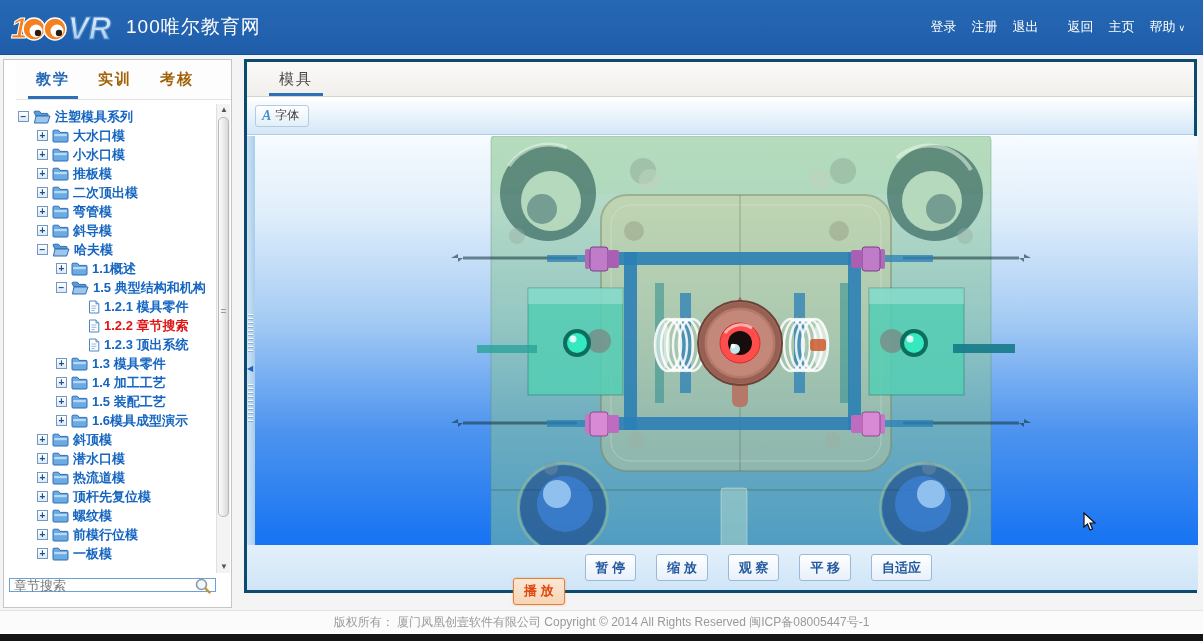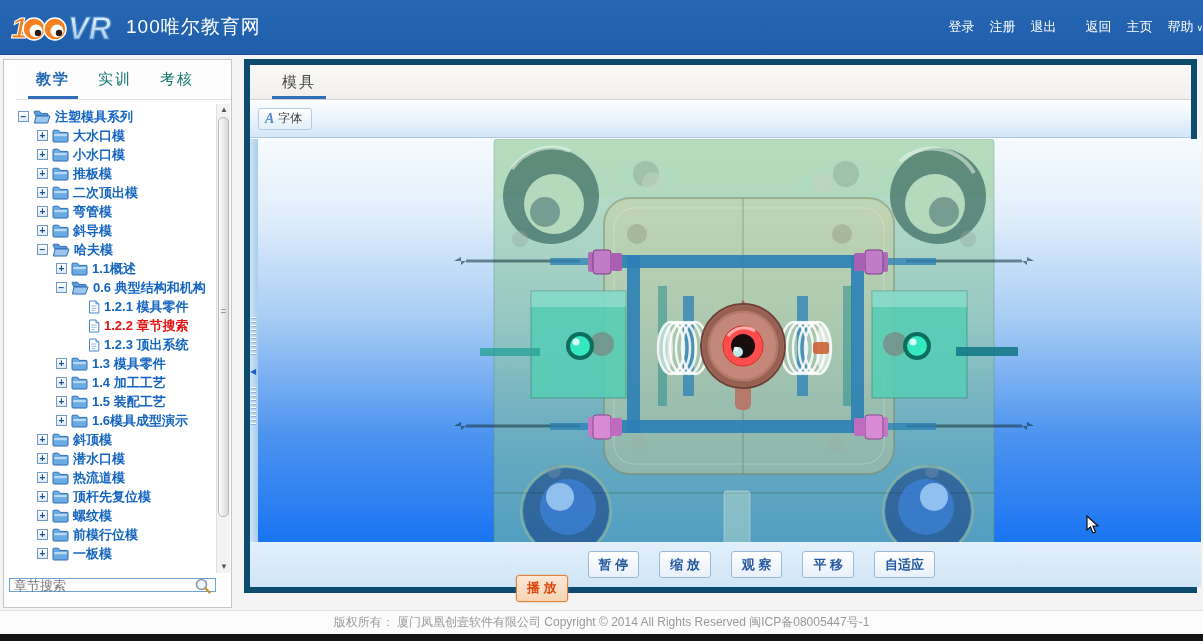--- a/index.html
+++ b/index.html
@@ -6,32 +6,32 @@
   html,body { width:1203px; height:641px; overflow:hidden;
     font-family:"Liberation Sans", sans-serif; background:#f2f2f2; }
   .page { position:relative; width:1203px; height:641px; background:#f4f4f4; }
 
   
   .header { position:absolute; left:0; top:0; width:1203px; height:55px;
     background:linear-gradient(#2668b5,#1f5da9); border-bottom:1px solid #17508f;
     display:flex; align-items:center; }
   .logo { margin-left:10px; }
   .site-title { color:#fff; font-size:19px; margin-left:12px; letter-spacing:1px; }
-  .nav { margin-left:auto; display:flex; align-items:center; color:#fff; font-size:13px; }
+  .nav { margin-left:auto; margin-right:18px; display:flex; align-items:center; color:#fff; font-size:13px; }
   .nav .lnk { color:#fff; text-decoration:none; margin-left:15px; cursor:pointer; white-space:nowrap; }
   .nav .gap { width:14px; }
   .nav .chev { font-size:9px; margin-left:3px; }
 
   
   .sidebar { position:absolute; left:3px; top:59px; width:229px; height:549px;
     background:#fff; border:1px solid #c6c6c6;padding-left:12px; }
   .tabs { display:flex; height:40px; align-items:stretch; border-bottom:1px solid #e3e3e3;
     background:#fdfdfd; padding-left:6px; }
   .tab { position:relative; width:62px; display:flex; align-items:center; justify-content:center;
-    font-size:15px; color:#0f766e; cursor:pointer; letter-spacing:2px; }
+    font-size:15px; color:#a16207; cursor:pointer; letter-spacing:2px;font-weight:bold; }
   .tab.active { color:#2569b4; font-weight:bold; }
   .tab.active::after { content:""; position:absolute; left:6px; right:6px; bottom:0;
     height:3px; background:#2f6fb8; }
   .treewrap { position:absolute; top:41px; left:0; right:0; bottom:32px; overflow:hidden; padding-top:6px; }
   .tree-row { display:flex; align-items:center; height:19px; white-space:nowrap; cursor:pointer; }
   .tgl { width:11px; height:11px; border:1px solid #7498c4; background:linear-gradient(#fff,#dce9f6);
     color:#1d4f93; font-size:10px; line-height:9px; text-align:center; margin-right:4px; flex:none;
     font-weight:bold; }
   .ticon { margin-right:4px; flex:none; display:flex; }
   .tlabel { font-size:13px; font-weight:bold; color:#1565c0; }
@@ -48,21 +48,21 @@
     background:repeating-linear-gradient(#9a9a9a 0 1px, transparent 1px 3px); }
   .searchrow { position:absolute; left:0; right:0; bottom:0; height:32px; padding:3px 5px; }
   .searchbox { width:207px; height:14px; border:1px solid #6ba3d6; background:#fff;
     display:flex; align-items:center; padding:0 4px; }
   .searchbox input { flex:1; border:none; outline:none; font-size:13px; color:#444;
     font-family:"Liberation Sans",sans-serif; background:transparent; }
   .mag { flex:none; cursor:pointer; display:flex; }
 
   
   .main { position:absolute; left:244px; top:59px; width:953px; height:534px;
-    background:#fff; border:6px solid #0c4a6e; }
+    background:#fff; border:3px solid #0c4a6e; }
   .mtabs { height:35px; background:linear-gradient(#fbfaf8,#f1efec); border-bottom:1px solid #d6d4d0;
     display:flex; align-items:stretch; padding-left:18px; }
   .mtab { position:relative; padding:0 14px; display:flex; align-items:center;
     font-size:15px; color:#4a4a4a; letter-spacing:2px; cursor:pointer; }
   .mtab::after { content:""; position:absolute; left:4px; right:4px; bottom:0; height:3px; background:#2f6fb8; }
   .toolbar { height:38px; background:linear-gradient(#ffffff,#d3e7f8); display:flex; align-items:center;
     padding-left:8px; border-bottom:1px solid #aecbe5; }
   .font-btn { height:22px; padding:0 9px 0 6px; border:1px solid #b2cce2; border-radius:3px;
     background:linear-gradient(#ffffff,#e2eff9); font-size:12px; color:#3a3a3a;
     display:flex; align-items:center; cursor:pointer; }
@@ -228,21 +228,21 @@
           <span class="tlabel">1.1概述</span>
         </div>
         <div class="tree-row" style="padding-left: 52px;">
           <span class="tgl">−</span>
           <span class="ticon">
             <svg width="18" height="14" viewBox="0 0 18 14">
               <path d="M1 2.2 Q1 1.2 2 1.2 L6 1.2 Q6.7 1.2 7 1.8 L8 3.4 L14 3.4 Q15 3.4 15 4.4 L15 6 L3 6 Z" fill="#5a9bd8" stroke="#2f6db5"></path>
               <path d="M3 6 L17 6 L14.6 13 L1.4 13 Z" fill="#9cc6ec" stroke="#2f6db5"></path>
             </svg>
           </span>
-          <span class="tlabel">0.6 典型结构和机构</span>
+          <span class="tlabel">1.5 典型结构和机构</span>
         </div>
         <div class="tree-row" style="padding-left: 71px;">
           <span style="width: 13px; flex: 0 0 auto;"></span>
           <span class="ticon">
             <svg width="12" height="14" viewBox="0 0 12 14">
               <path d="M1.5 1 L8 1 L10.8 3.8 L10.8 13 L1.5 13 Z" fill="#ffffff" stroke="#4a86c8"></path>
               <path d="M8 1 L8 3.8 L10.8 3.8" fill="#d8e8f8" stroke="#4a86c8"></path>
               <path d="M3.4 6 h5 M3.4 8.3 h5 M3.4 10.6 h3.4" stroke="#9ab8d8" stroke-width="1" fill="none"></path>
             </svg>
           </span>

